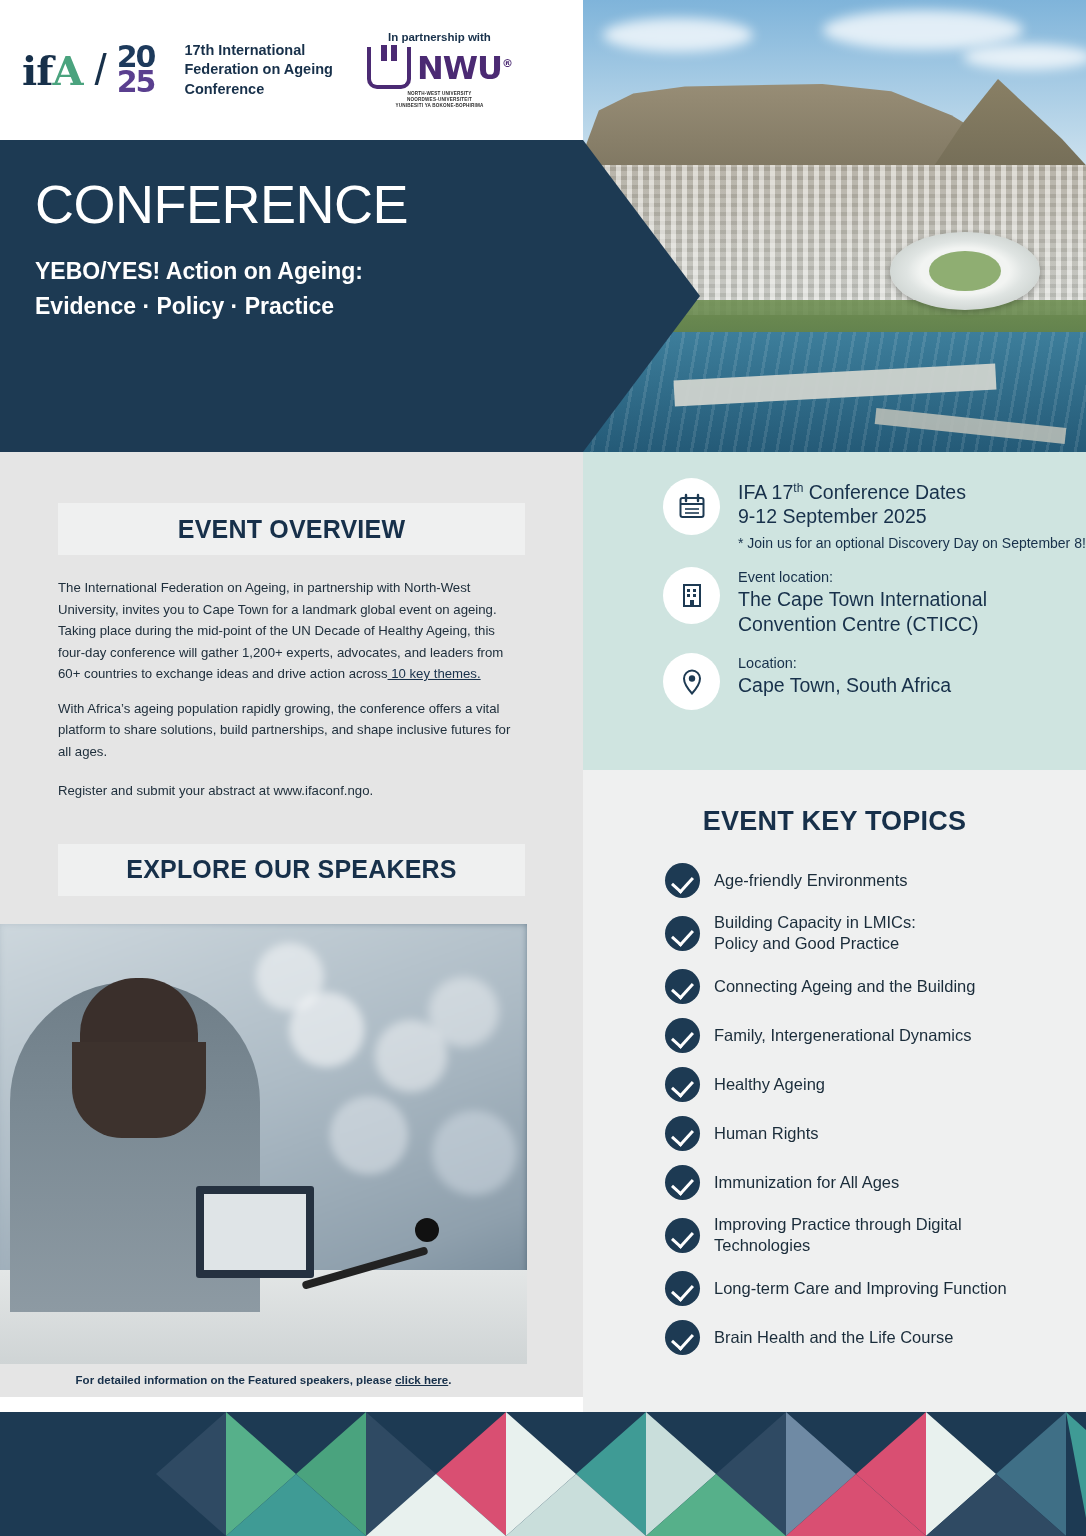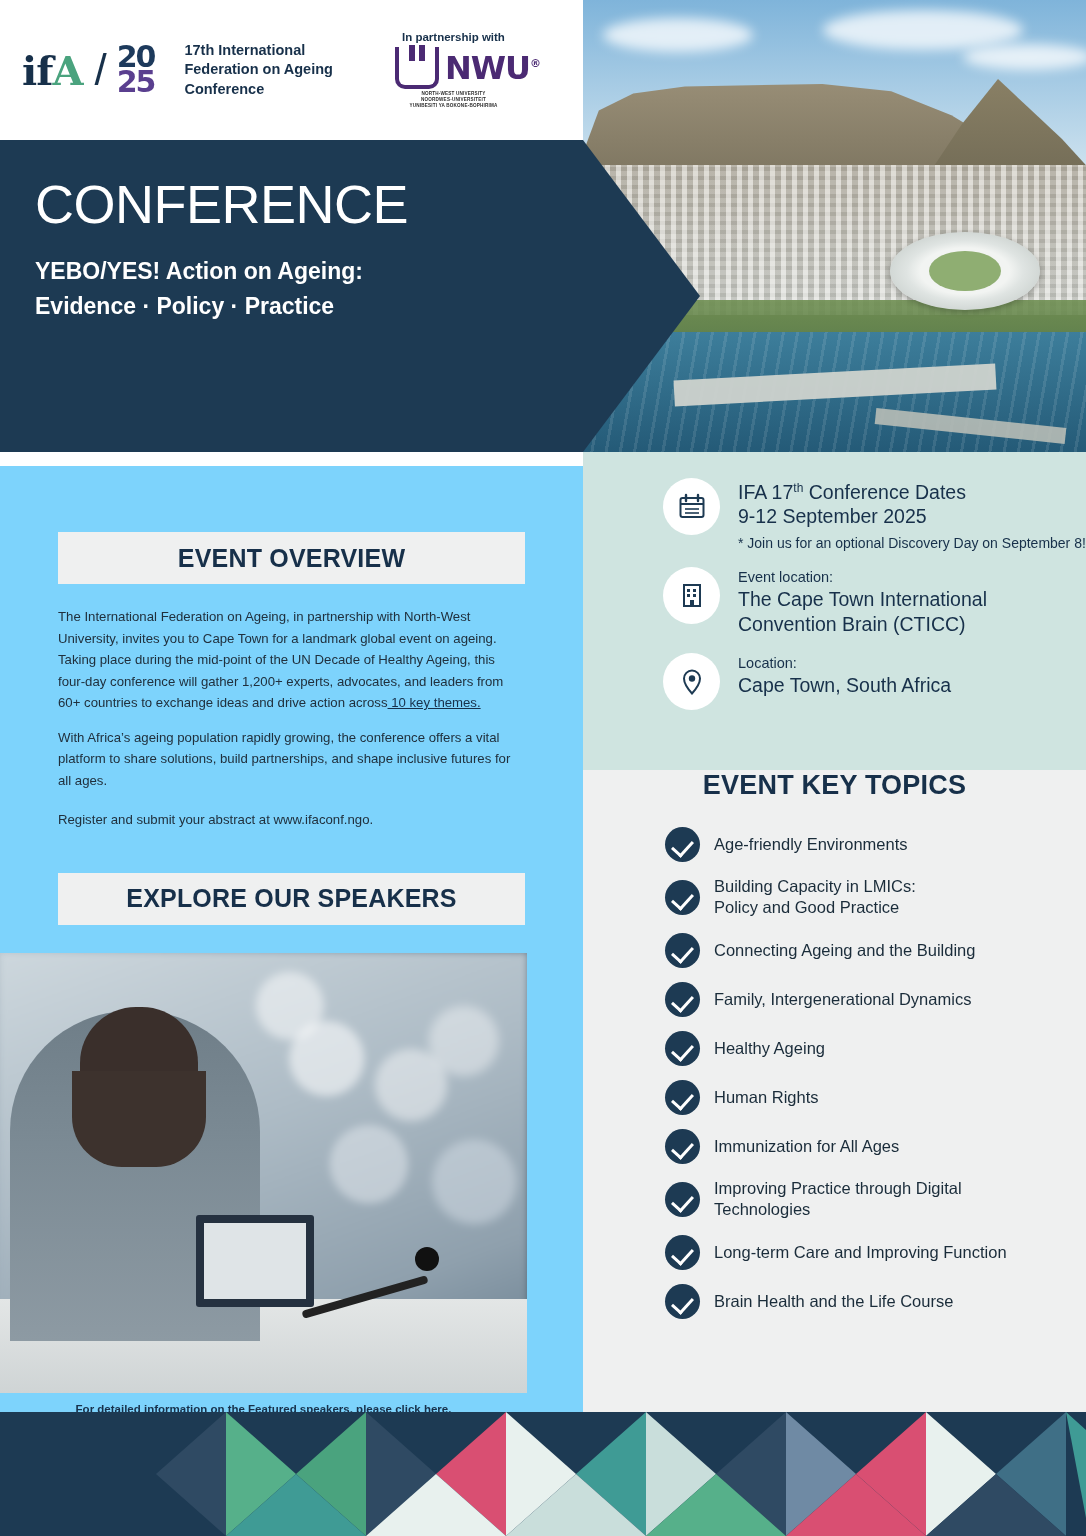--- a/index.html
+++ b/index.html
@@ -20,21 +20,21 @@
   .ifa-logo { display: flex; align-items: center; }
   .ifa-word { font-family: "DejaVu Serif", serif; font-weight: bold; font-size: 40px; color: #17304a; letter-spacing: -1px; }
   .ifa-word .a { color: #4aa37e; }
   .slash { font-size: 44px; color: #17304a; margin: 0 10px 0 12px; font-weight: 300; }
   .yr { display: flex; flex-direction: column; line-height: 0.82; font-family: "DejaVu Sans", sans-serif; font-weight: bold; font-size: 30px; letter-spacing: -2px; }
   .yr .r1 { color: #1d3a5c; }
   .yr .r2 { color: #5a3f8f; }
   .conf-title { margin-left: 30px; font-size: 14.5px; line-height: 1.32; color: #17304a; font-weight: 600; }
   .partner { margin-left: 34px; text-align: center; }
   .partner-label { font-size: 11.5px; color: #17304a; font-weight: 600; margin-bottom: 4px; }
-  .nwu { display: flex; align-items: center; justify-content: flex-start; margin-left: 28px; }
+  .nwu { display: flex; align-items: center; justify-content: flex-start; }
   .nwu-mark {
     width: 44px; height: 42px; border: 4px solid #4b2a73; border-top: none;
     border-radius: 0 0 10px 10px; position: relative; margin-right: 6px;
   }
   .nwu-mark:before, .nwu-mark:after {
     content: ""; position: absolute; top: -2px; width: 6px; height: 16px; background: #4b2a73;
   }
   .nwu-mark:before { left: 10px; }
   .nwu-mark:after { right: 10px; }
   .nwu-text { font-family: "DejaVu Sans", sans-serif; font-weight: bold; font-size: 32px; color: #4b2a73; letter-spacing: -1px; }
@@ -90,21 +90,21 @@
   .hero-navy {
     position: absolute; top: 140px; left: 0; width: 700px; height: 312px;
     background: #1d3a53; z-index: 4;
     clip-path: polygon(0 0, 583px 0, 700px 156px, 583px 312px, 0 312px);
   }
   .hero-inner { padding: 36px 0 0 35px; width: 560px; }
   .hero-title { font-size: 54px; line-height: 1.06; color: #ffffff; font-weight: 400; font-family: "Liberation Sans", sans-serif; letter-spacing: -.5px; }
   .hero-sub { margin-top: 22px; font-size: 23px; color: #ffffff; font-weight: bold; line-height: 1.42; }
 
   
-  .left-col { position: absolute; top: 466px; left: 0; width: 583px; height: 960px; background: #7dd3fc; }
+  .left-col { position: absolute; top: 437px; left: 0; width: 583px; height: 960px; background: #e5e5e5; }
   .section-head {
     margin: 66px 58px 0 58px; background: #eff0f0; height: 52px;
     display: flex; align-items: center; justify-content: center;
     font-size: 25px; font-weight: bold; color: #17304a; letter-spacing: .2px;
   }
   .body-copy { margin: 22px 58px 0 58px; font-size: 13.2px; line-height: 1.63; color: #20303d; text-align: left; }
   .body-copy p { margin-bottom: 13px; }
   .inline-link { color: #17304a; text-decoration: underline; }
   .speakers-head { margin-top: 42px; }
   .speaker-photo {
@@ -160,21 +160,21 @@
   .info-big { font-size: 19.5px; color: #17304a; line-height: 1.3; }
   .info-small { font-size: 14px; color: #17304a; margin-top: 5px; }
   .info-label { font-size: 14.5px; color: #17304a; margin-bottom: 2px; }
 
   .right-bottom {
     position: absolute; top: 770px; left: 583px; width: 503px; height: 642px;
     background: #eff0f0;
   }
   .topics-head {
     text-align: center; font-size: 27px; font-weight: bold; color: #17304a;
-    letter-spacing: .2px;
+    padding-top: 36px; letter-spacing: .2px;
   }
   .topic-list { margin-top: 26px; padding-left: 82px; }
   .topic {
     display: flex; align-items: center; margin-bottom: 14px;
   }
   .check {
     width: 35px; height: 35px; border-radius: 50%; background: #1d3a53;
     flex: 0 0 35px; margin-right: 14px; position: relative;
   }
   .check:after {
@@ -292,21 +292,21 @@
           <rect x="10" y="9" width="3" height="3" fill="#1d3a53"></rect>
           <rect x="16" y="9" width="3" height="3" fill="#1d3a53"></rect>
           <rect x="10" y="14" width="3" height="3" fill="#1d3a53"></rect>
           <rect x="16" y="14" width="3" height="3" fill="#1d3a53"></rect>
           <rect x="13" y="20" width="4" height="6" fill="#1d3a53"></rect>
         </svg>
       </div>
       <div class="info-text">
         <div class="info-label">Event location:</div>
         <div class="info-big">The Cape Town International</div>
-        <div class="info-big">Convention Brain (CTICC)</div>
+        <div class="info-big">Convention Centre (CTICC)</div>
       </div>
     </div>
 
     <div class="info-row">
       <div class="icon-circle">
         <svg width="30" height="30" viewBox="0 0 30 30">
           <path d="M15 3.5c-4.4 0-8 3.6-8 8 0 6 8 15 8 15s8-9 8-15c0-4.4-3.6-8-8-8z" fill="none" stroke="#1d3a53" stroke-width="2"></path>
           <circle cx="15" cy="11.5" r="3.2" fill="#1d3a53"></circle>
         </svg>
       </div>

